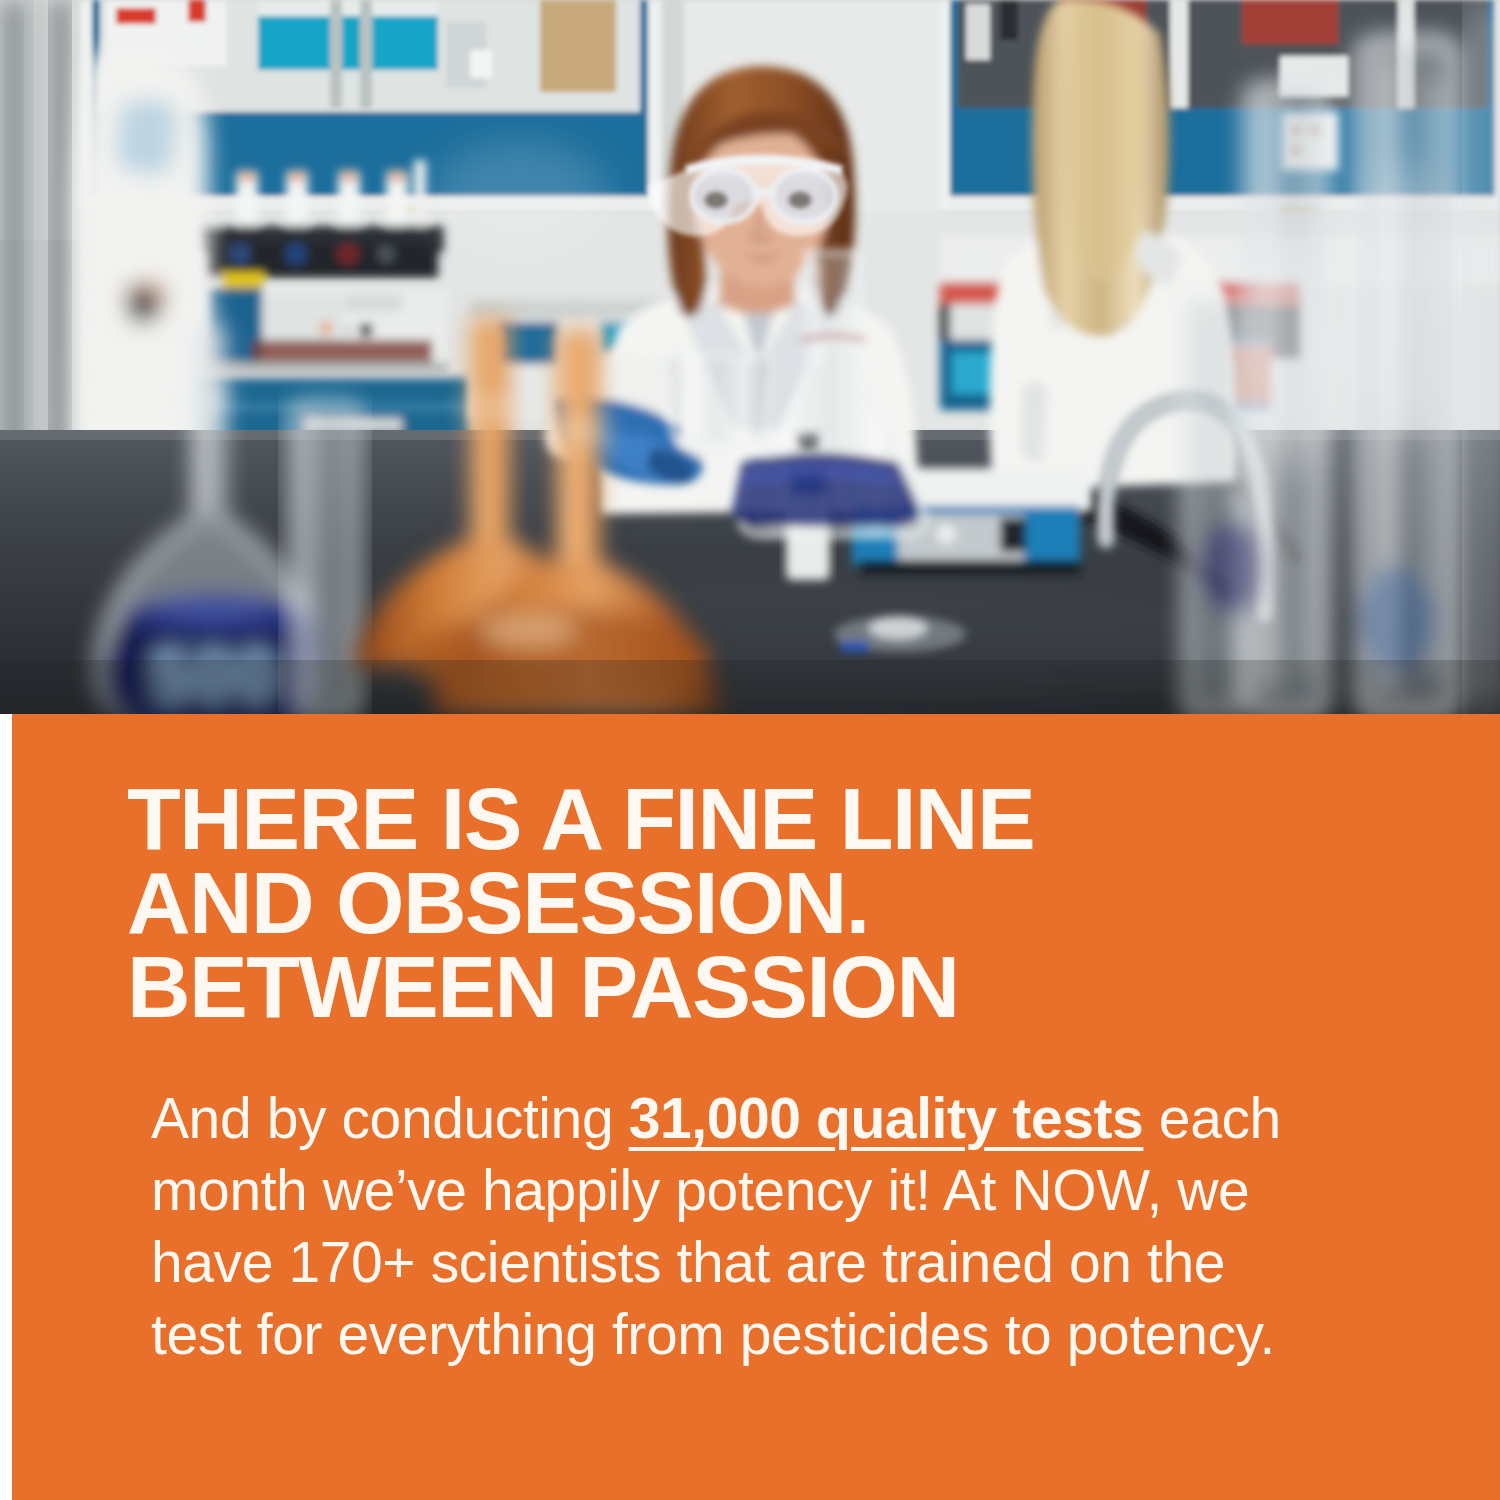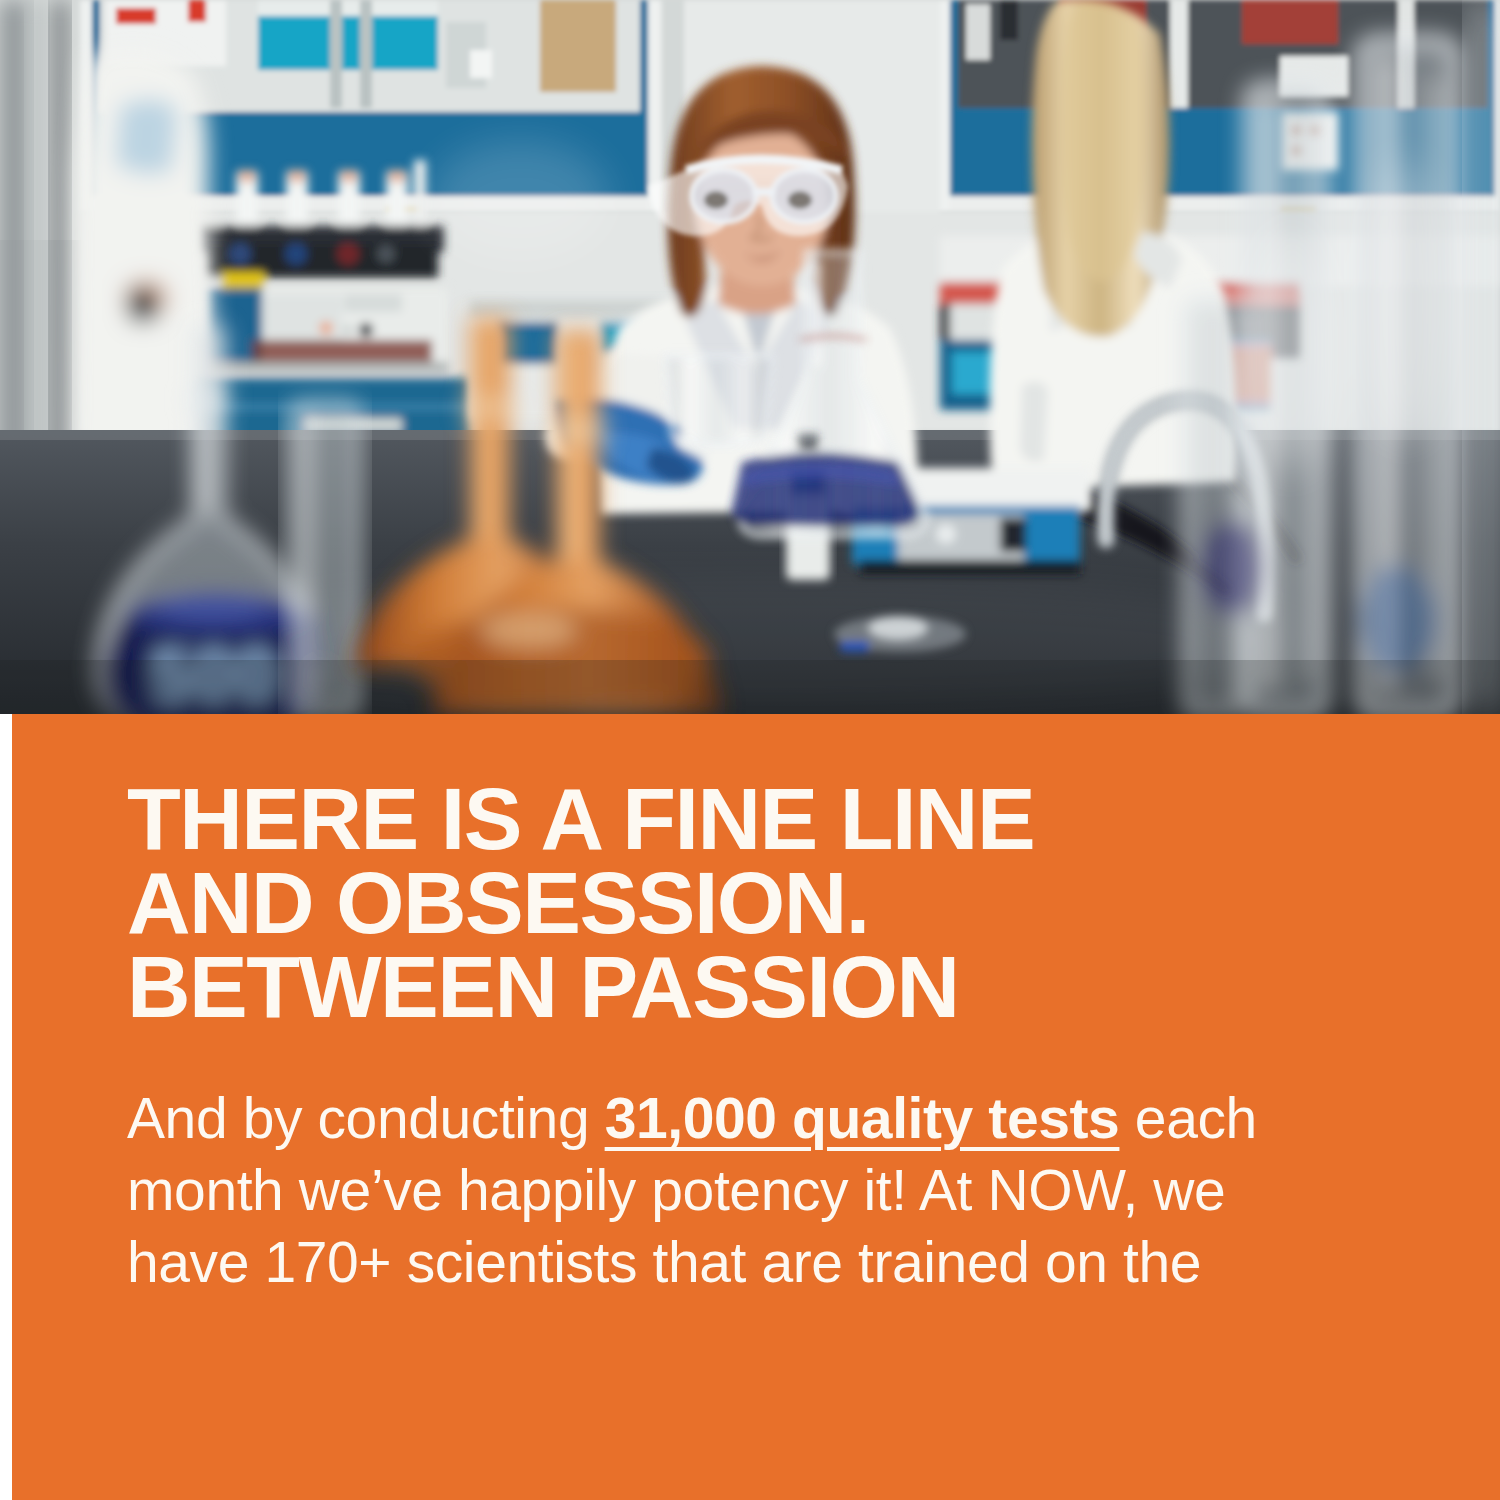--- a/index.html
+++ b/index.html
@@ -54,21 +54,21 @@
     position:absolute;
     left:115px; top:368px;
     width:1265px;
     color:#fdf9f2;
     font-family:"Liberation Sans", sans-serif;
     font-weight:normal;
     font-size:57px;
     line-height:72px;
     letter-spacing:-0.4px;
   }
-  .body-copy .bc-line { display:block; white-space:nowrap; }
+  .body-copy .bc-line { display:block; white-space:nowrap;margin-left:24px; }
   .body-copy .emph {
     font-weight:bold;
     text-decoration:underline;
     text-decoration-thickness:4px;
     text-underline-offset:9px;
   }
 </style>
 </head>
 <body>
 
@@ -413,16 +413,17 @@
     <div class="headline">
       <span class="hl-line">THERE IS A FINE LINE</span>
       <span class="hl-line">AND OBSESSION.</span>
       <span class="hl-line">BETWEEN PASSION</span>
     </div>
 
     <div class="body-copy">
       <span class="bc-line"><span>And by conducting </span><span class="emph">31,000 quality tests</span><span> each</span></span>
       <span class="bc-line">month we’ve happily potency it! At NOW, we</span>
       <span class="bc-line">have 170+ scientists that are trained on the</span>
+      <span class="bc-line">test for everything from pesticides to potency.</span>
     </div>
 
   </div>
 </div>
 
 </body></html>

